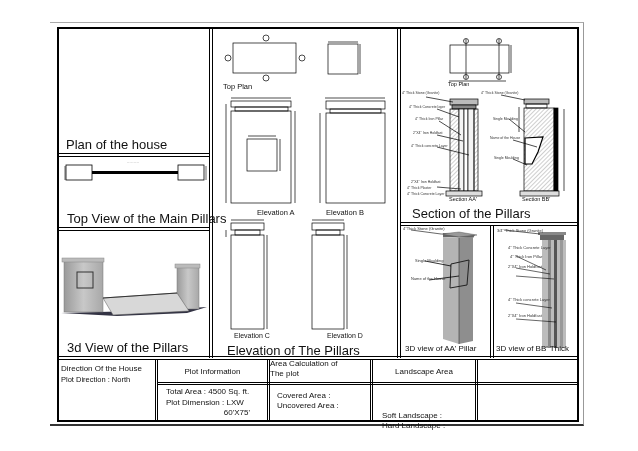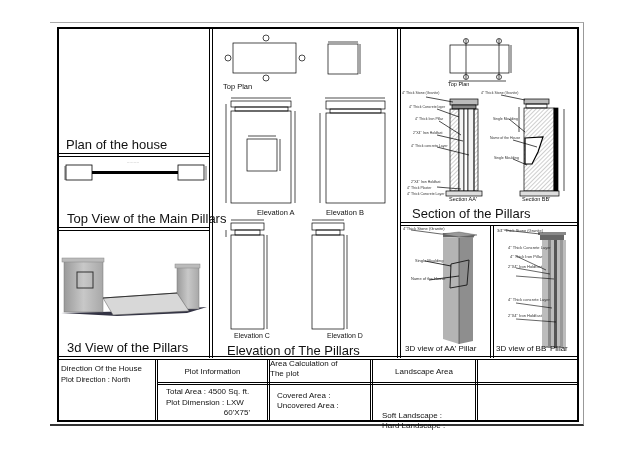--- a/index.html
+++ b/index.html
@@ -222,21 +222,21 @@
     <line x1="22" y1="50" x2="60" y2="53" stroke="#000" stroke-width="0.6"></line>
     <line x1="22" y1="77" x2="58" y2="82" stroke="#000" stroke-width="0.6"></line>
     <line x1="22" y1="93" x2="62" y2="96" stroke="#000" stroke-width="0.6"></line>
   </svg>
   <span class="abs tiny" style="left:3px;top:2px;font-size:4px;">3/4" Thick Stone (Granite)</span>
   <span class="abs tiny" style="left:14px;top:19px;font-size:4px;">4" Thick Concrete Layer</span>
   <span class="abs tiny" style="left:16px;top:28px;font-size:4px;">4" Thick Iron Pillar</span>
   <span class="abs tiny" style="left:14px;top:38px;font-size:4px;">2"X4" Iron Holdfast</span>
   <span class="abs tiny" style="left:14px;top:71px;font-size:4px;">4" Thick concrete Layer</span>
   <span class="abs tiny" style="left:14px;top:87px;font-size:4px;">2"X4" Iron Holdfast</span>
-  <span class="abs lbl" style="left:2px;top:118px;font-size:8px;">3D view of BB' Pillar</span>
+  <span class="abs lbl" style="left:2px;top:118px;font-size:8px;">3D view of BB' Thick</span>
 </div>
 
 <div class="abs vline" style="left:155px;top:360px;height:61px;"></div>
 <div class="abs vline" style="left:157px;top:360px;height:61px;"></div>
 <div class="abs vline" style="left:267px;top:360px;height:61px;"></div>
 <div class="abs vline" style="left:269px;top:360px;height:61px;"></div>
 <div class="abs vline" style="left:370px;top:360px;height:61px;"></div>
 <div class="abs vline" style="left:372px;top:360px;height:61px;"></div>
 <div class="abs vline" style="left:475px;top:360px;height:61px;"></div>
 <div class="abs vline" style="left:477px;top:360px;height:61px;"></div>

